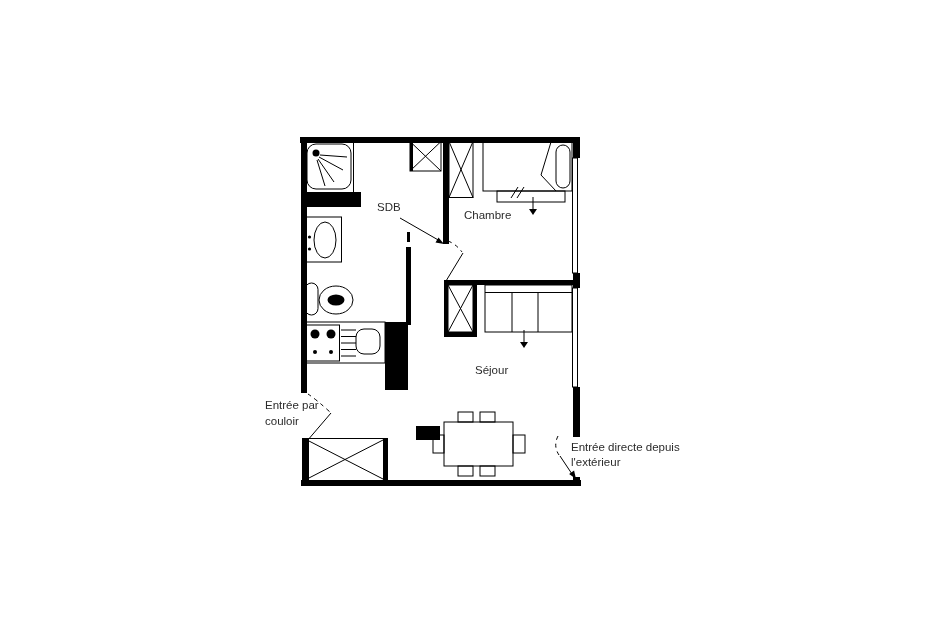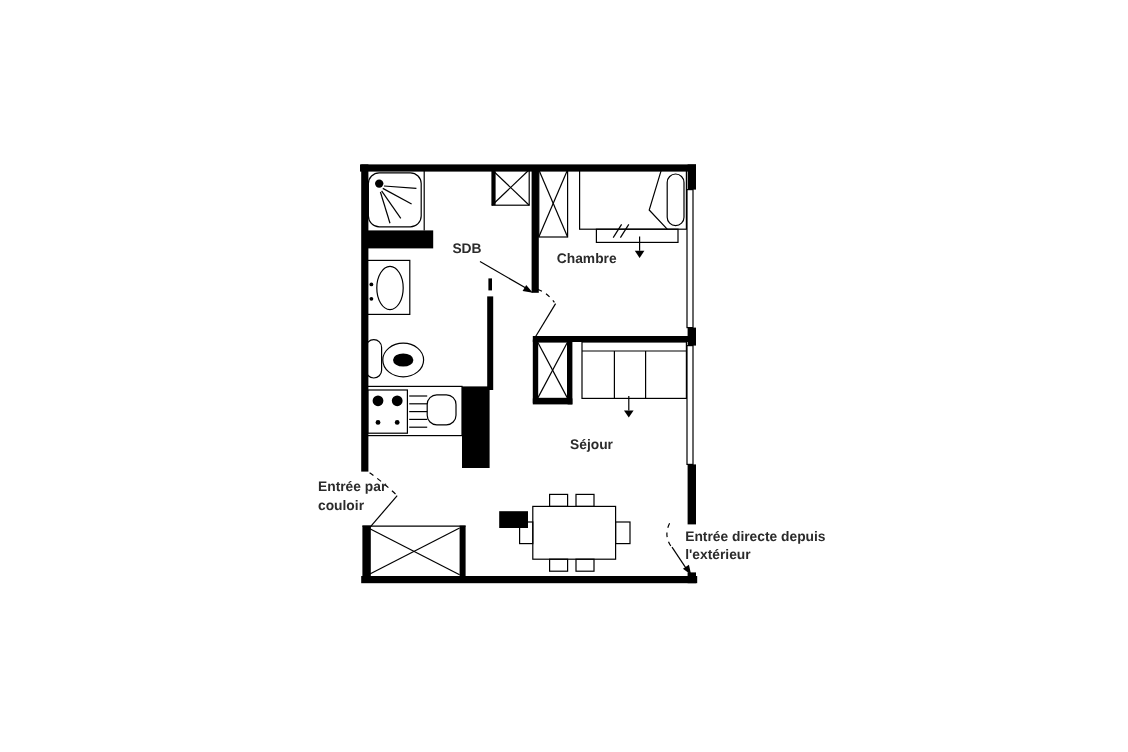--- a/index.html
+++ b/index.html
@@ -7,21 +7,20 @@
     padding: 0;
     background: #ffffff;
     font-family: "Liberation Sans", sans-serif;
   }
   .canvas {
     position: relative;
     width: 940px;
     height: 553px;
     background: #ffffff;
     overflow: hidden;
-    font-weight: bold;
   }
   svg { position: absolute; top: 0; left: 0; }
   .wall { fill: #000000; stroke: none; }
   .thin { fill: none; stroke: #000000; stroke-width: 1; }
   .fill { fill: #000000; stroke: none; }
   .winline { fill: #ffffff; stroke: #000000; stroke-width: 1; }
   .dash { fill: none; stroke: #000000; stroke-width: 1; stroke-dasharray: 4 4; }
   .plan-label {
     font-family: "Liberation Sans", sans-serif;
     font-size: 11.5px;

